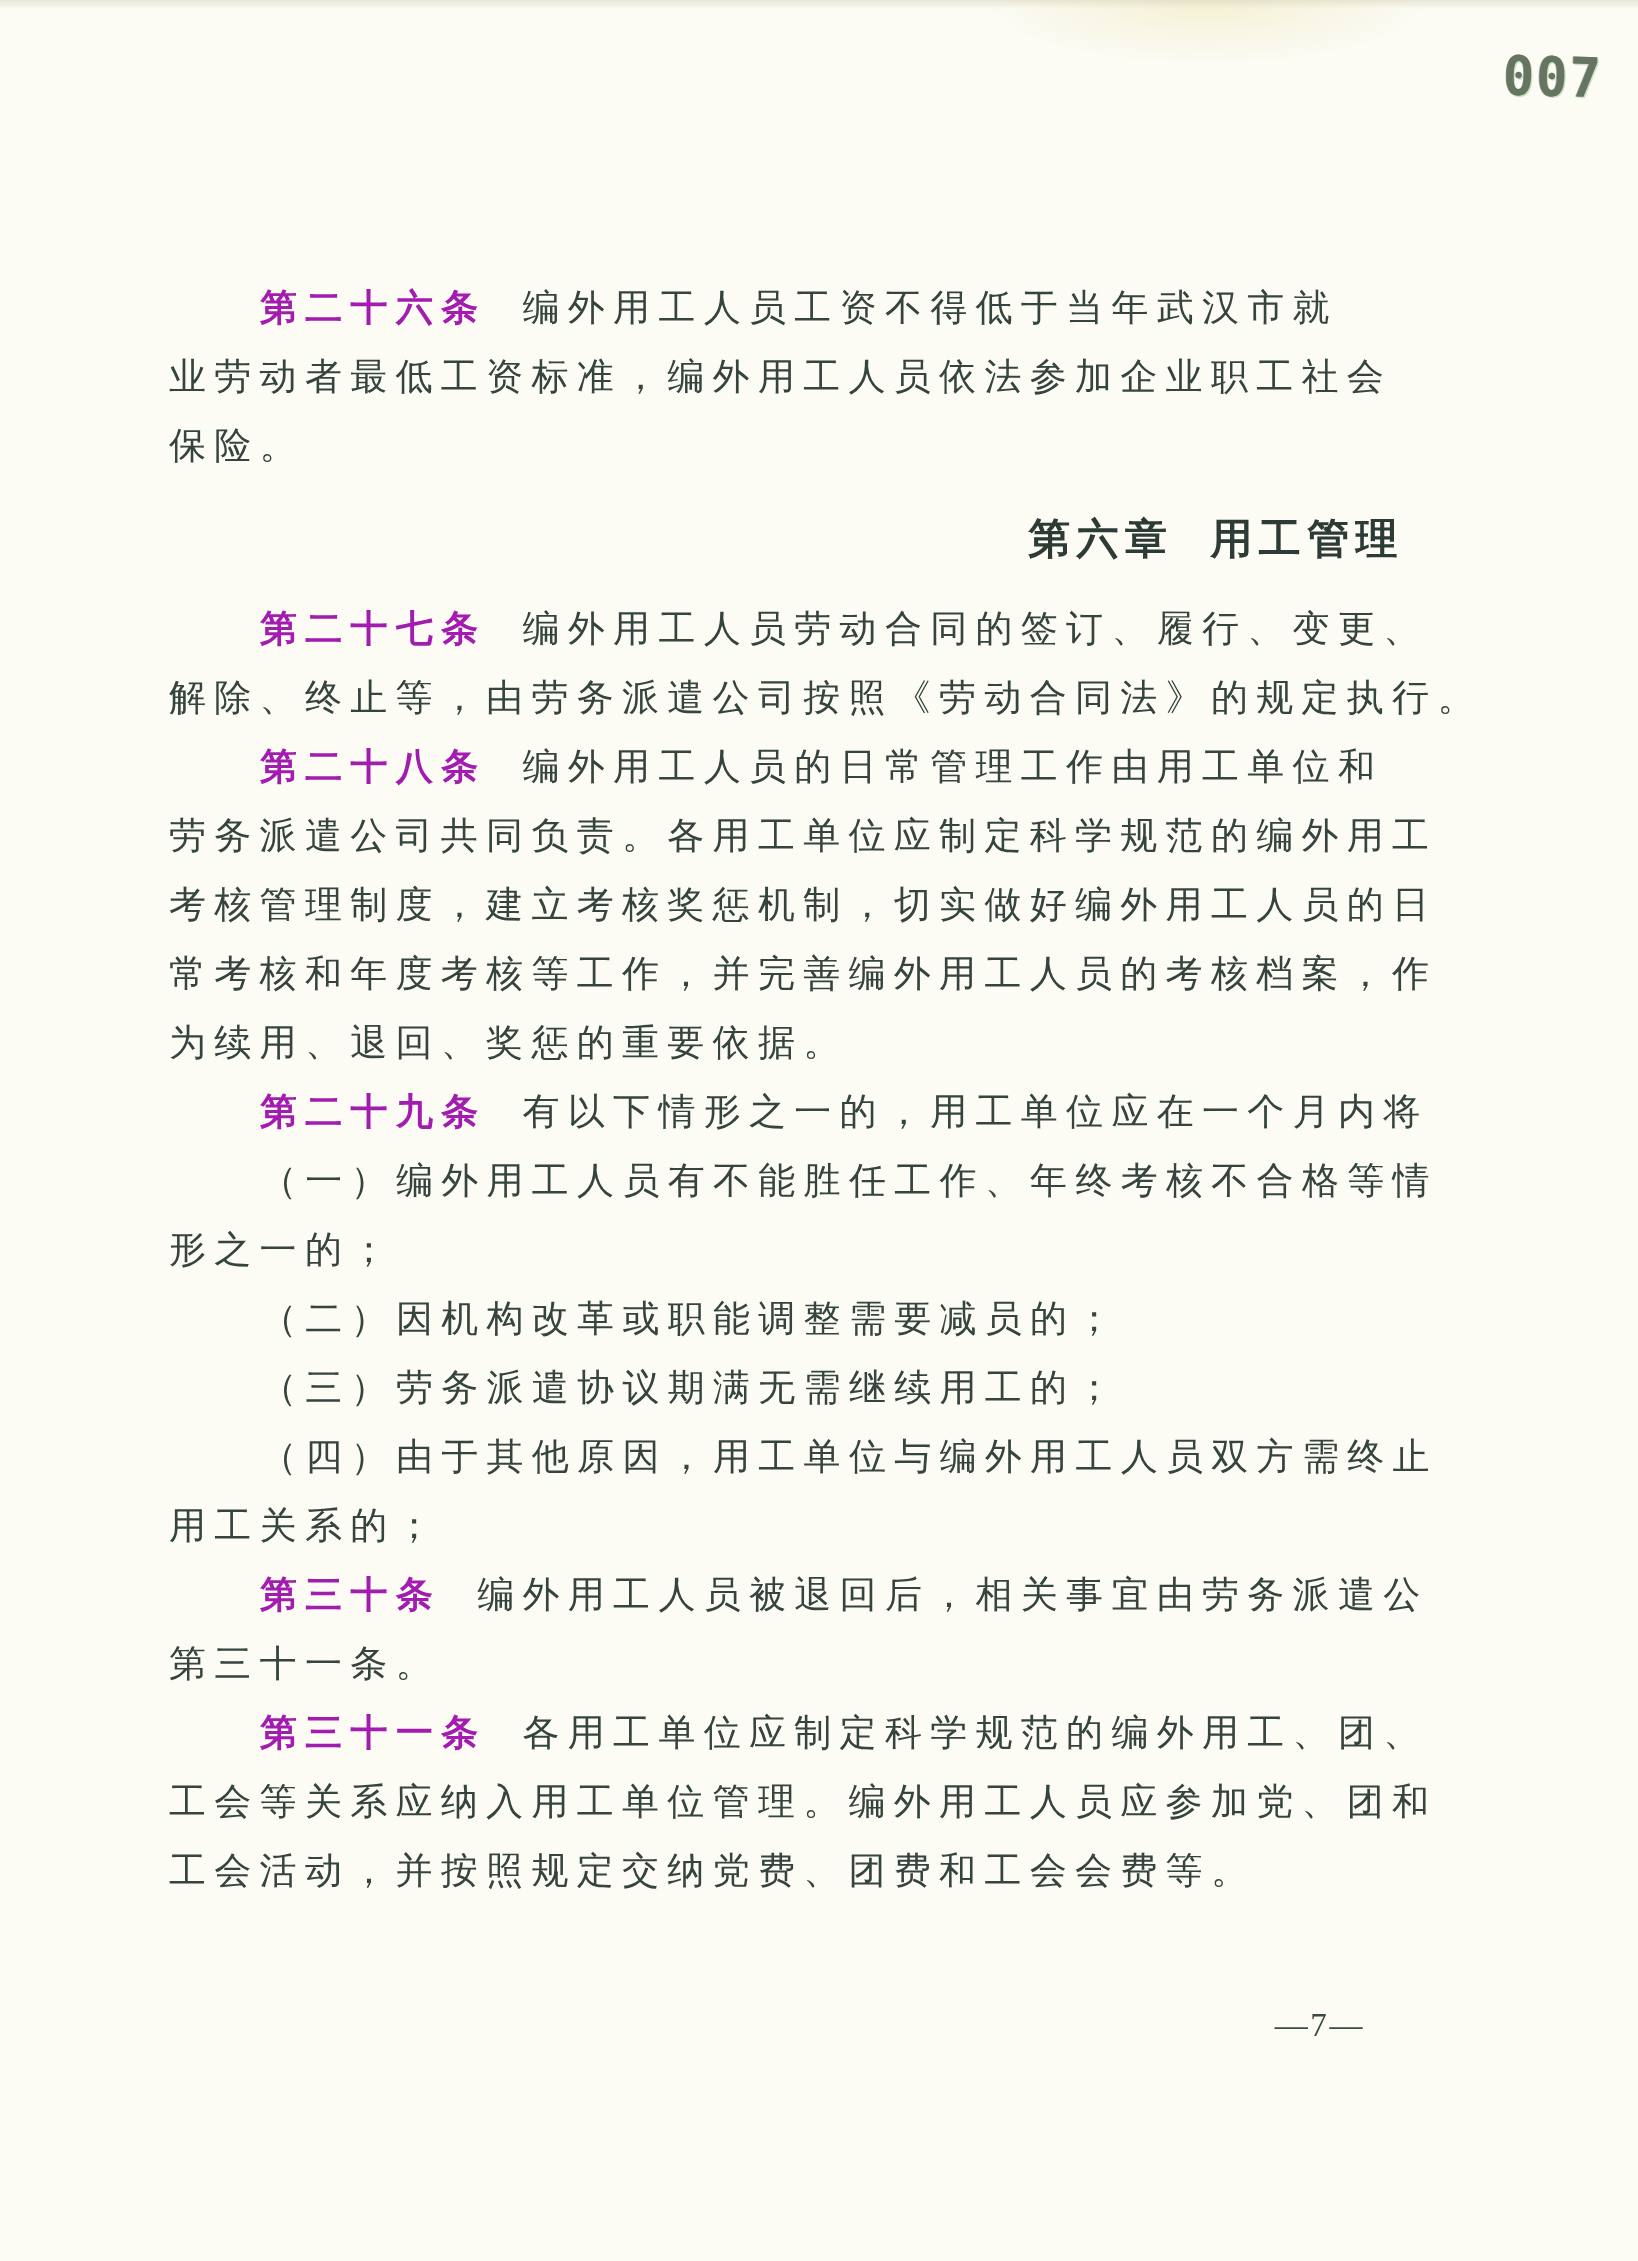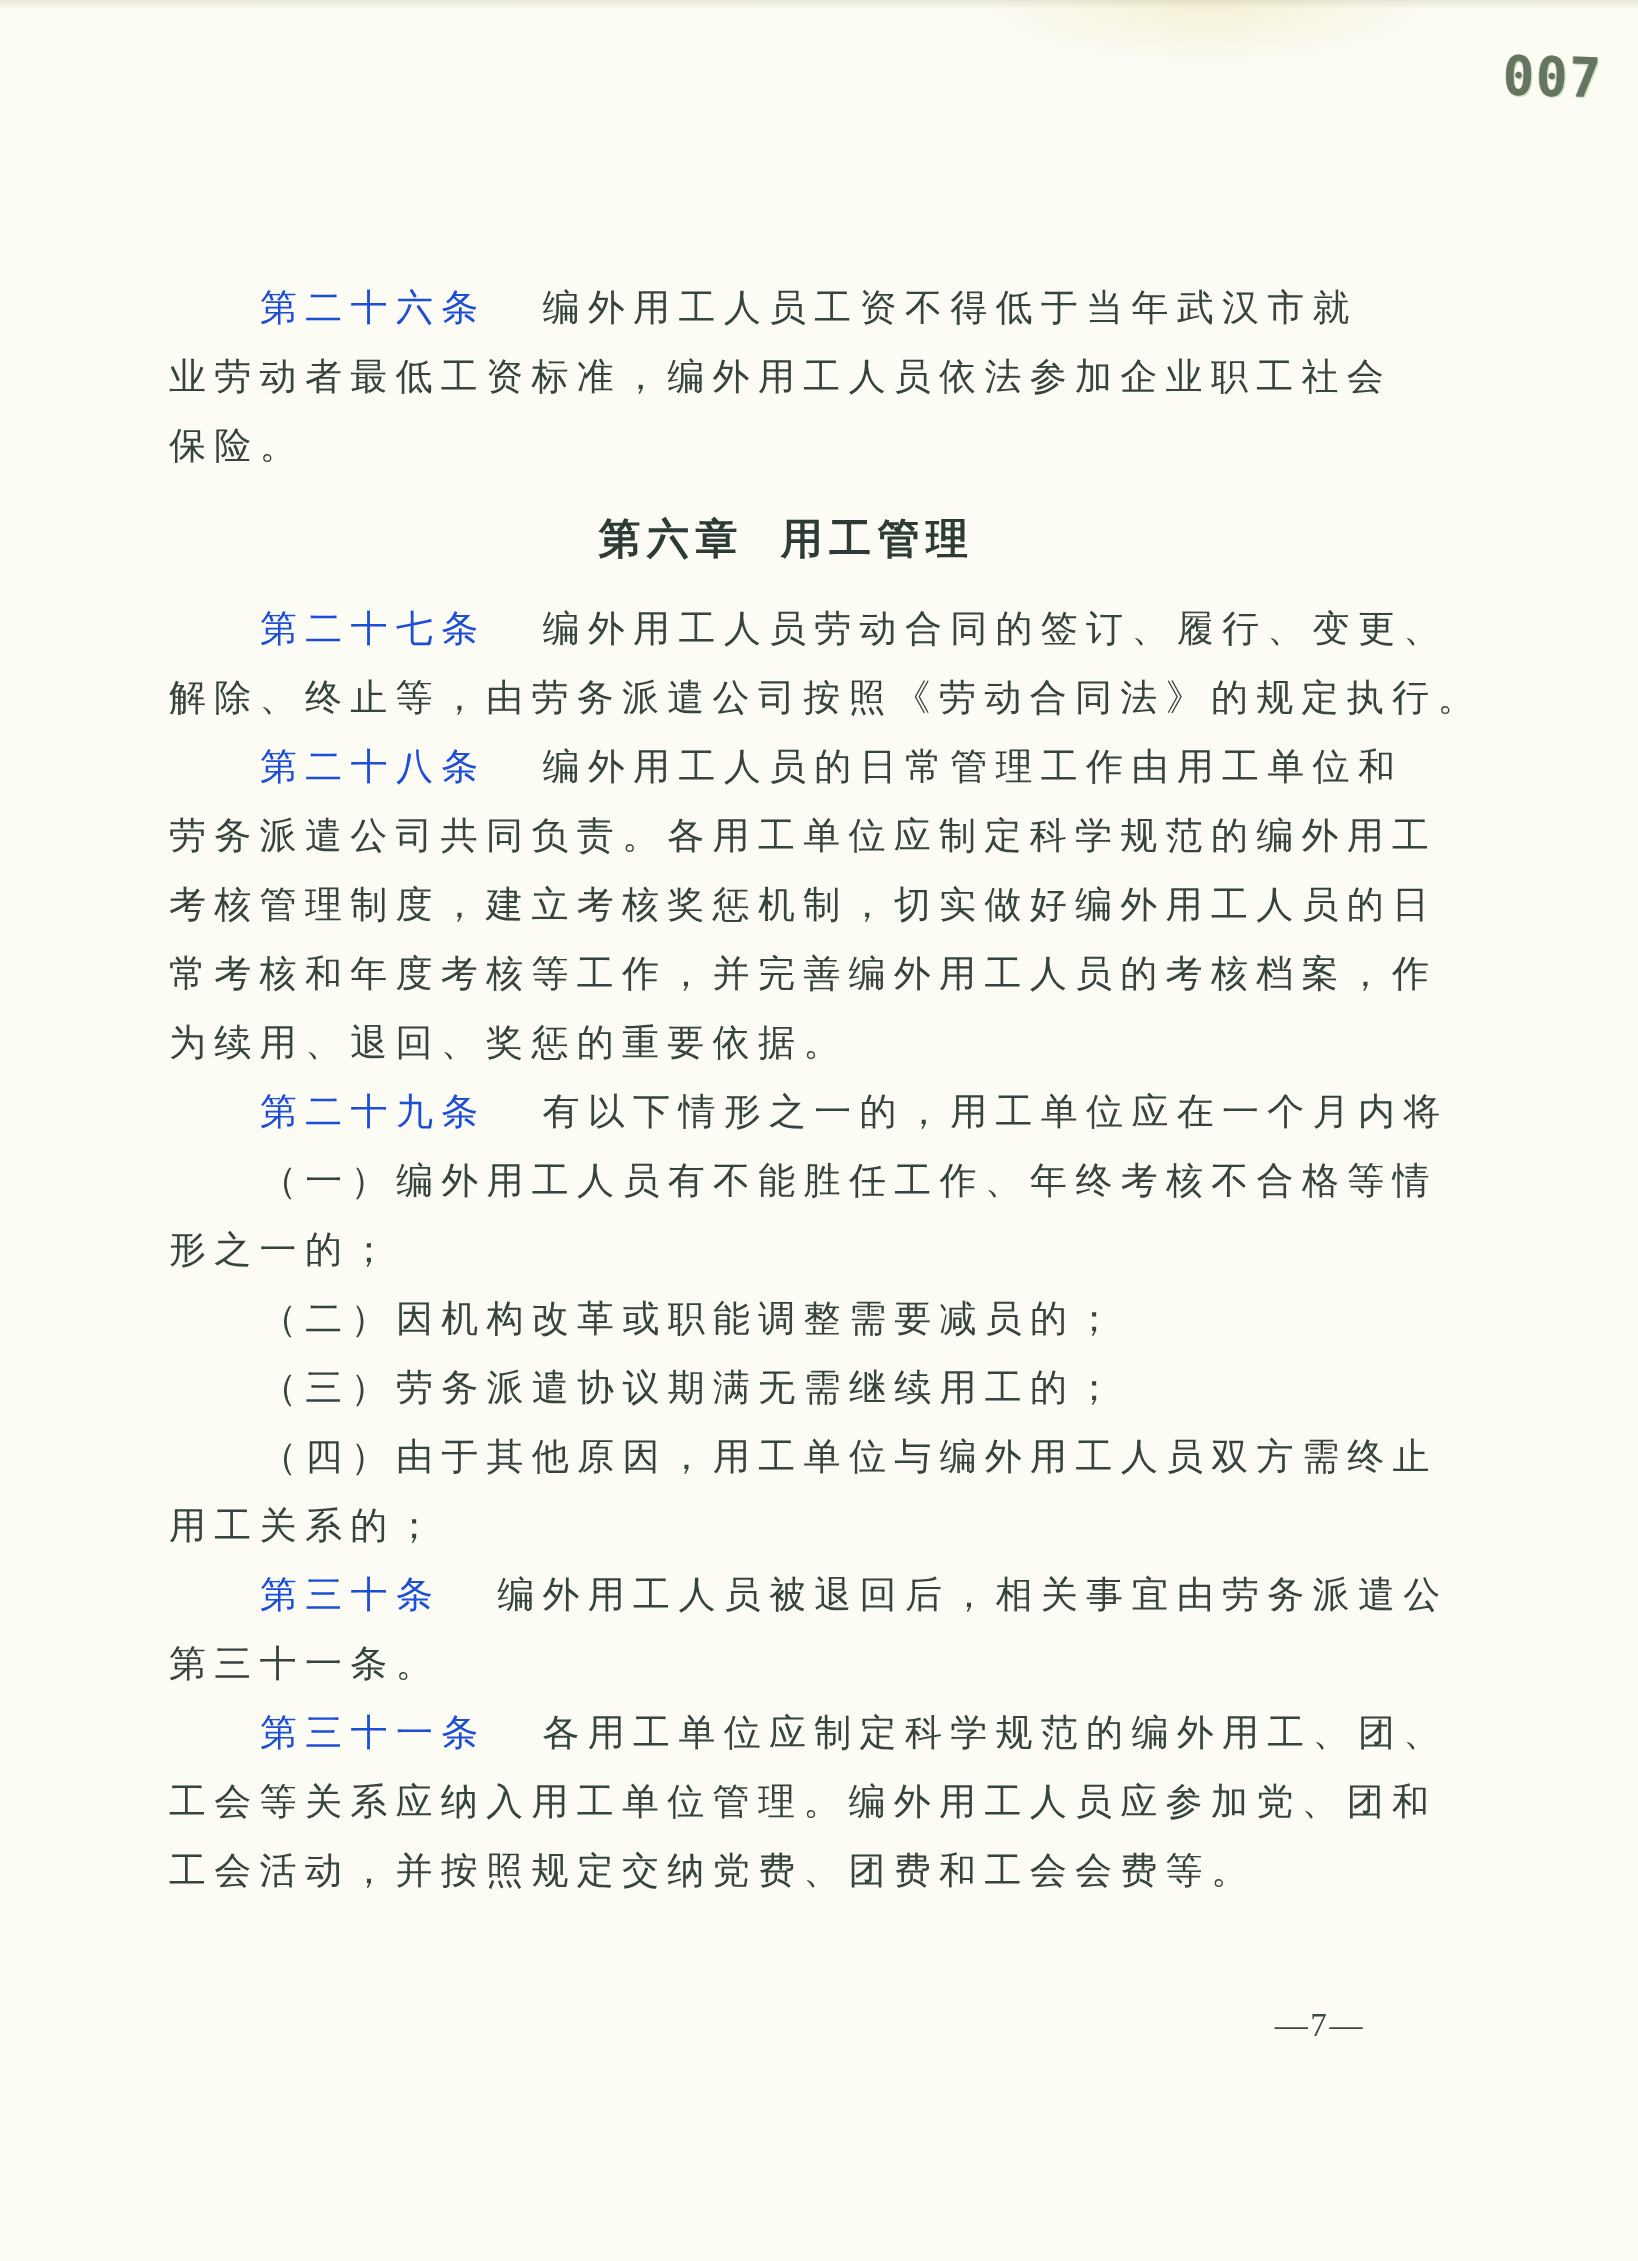--- a/index.html
+++ b/index.html
@@ -37,25 +37,25 @@
   .textblock{
     position:absolute;left:169px;top:273px;width:1235px;
   }
   .line{
     height:69px;line-height:69px;
     font-size:37px;
     letter-spacing:8.3px;
     white-space:nowrap;
   }
   .line.first{padding-left:91px;}
-  .label{font-weight:normal;color:#1d4ed8;margin-right:56px;}
+  .label{font-weight:bold;color:#a21caf;margin-right:36px;}
   .heading{
     height:66px;line-height:66px;
     margin:25.6px 0 22px 0;
-    text-align:center;
+    text-align:right;
     font-size:42px;font-weight:bold;
     letter-spacing:6.4px;
     color:#2c3b35;
     white-space:nowrap;
   }
   .heading .gap{margin-left:37px;}
   .footer-num{
     position:absolute;top:2006px;right:274px;
     font-size:33px;line-height:38px;
     letter-spacing:2.6px;

